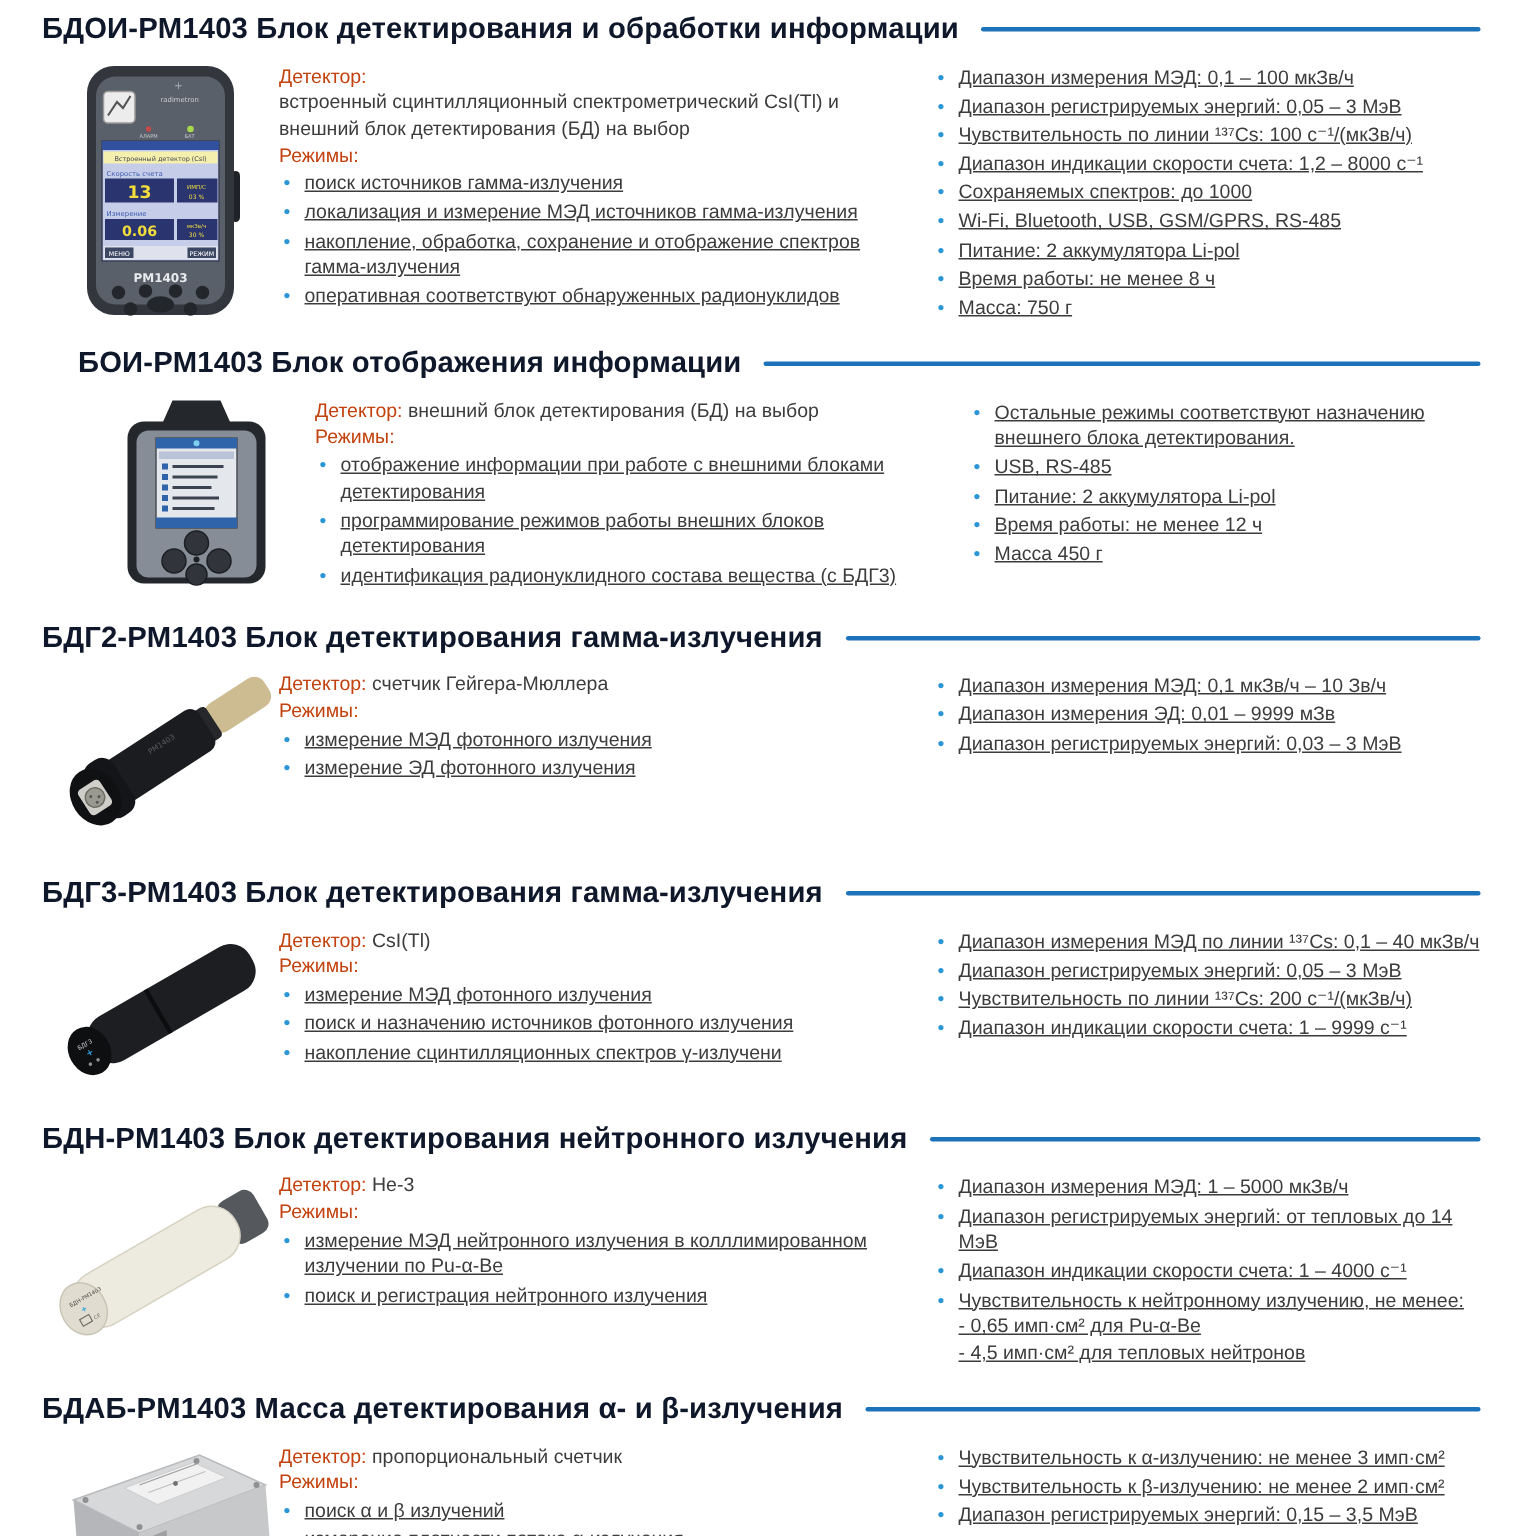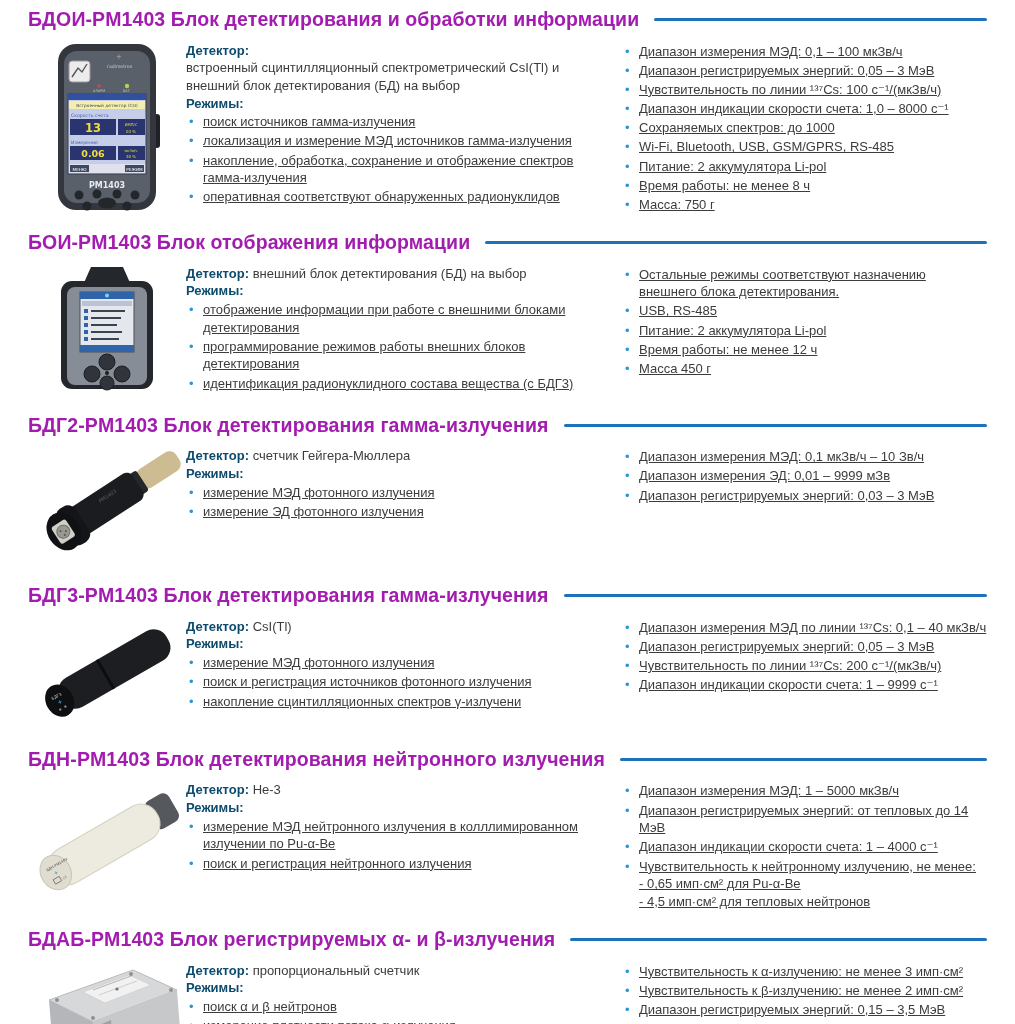--- a/index.html
+++ b/index.html
@@ -5,37 +5,37 @@
   html,body{margin:0;padding:0;background:#ffffff;}
   body{
     width:1015px;height:1024px;box-sizing:border-box;
     padding:6px 28px 0 28px;overflow:hidden;
     font-family:"Liberation Sans","DejaVu Sans",sans-serif;
     color:#3c3c3c;font-size:13px;line-height:1.36;
   }
   .product{margin-bottom:14px;}
   .head{display:flex;align-items:center;gap:15px;margin-bottom:9px;}
   .head h2{
-    margin:0;font-size:19.5px;font-weight:700;color:#a21caf;
+    margin:0;font-size:19.5px;font-weight:700;color:#0f172a;
     letter-spacing:.1px;white-space:nowrap;
   }
   .rule{flex:1;height:3px;background:#1c73ba;border-radius:2px;min-width:40px;}
   .cols{display:flex;align-items:flex-start;}
   .photo-col{width:158px;flex:0 0 158px;display:flex;justify-content:center;align-items:flex-start;}
   .mid-col{width:436px;flex:0 0 436px;box-sizing:border-box;padding-right:30px;}
   .right-col{flex:1;min-width:0;}
   .det{margin:0;}
-  .det b{color:#0c4a6e;font-weight:700;}
+  .det b{color:#c2410c;font-weight:400;}
   .det .stacked{display:block;}
   ul.blist{list-style:none;margin:1px 0 0 0;padding:0;text-decoration:underline;}
   ul.blist li{position:relative;padding-left:17px;margin:0 0 1.5px 0;}
   ul.blist li::before{content:"\2022";position:absolute;left:3px;top:0;color:#2b96d6;}
   ul.specs li{white-space:pre-line;}
   
-  .s3{margin-bottom:20px;} .s4{margin-bottom:16px;} .s2{margin-bottom:18px;}
+  .s3{margin-bottom:20px;} .s4{margin-bottom:16px;} .s2{margin-bottom:18px;margin-left:24px;}
   svg text{font-family:"DejaVu Sans","Liberation Sans",sans-serif;}
 </style>
 </head>
 <body>
 
 <section class="product s1">
   <div class="head">
     <h2>БДОИ-PM1403 Блок детектирования и обработки информации</h2>
     <div class="rule"></div>
   </div>
@@ -92,21 +92,21 @@
         <li>локализация и измерение МЭД источников гамма-излучения</li>
         <li>накопление, обработка, сохранение и отображение спектров гамма-излучения</li>
         <li>оперативная соответствуют обнаруженных радионуклидов</li>
       </ul>
     </div>
     <div class="right-col">
       <ul class="blist specs">
         <li>Диапазон измерения МЭД: 0,1 – 100 мкЗв/ч</li>
         <li>Диапазон регистрируемых энергий: 0,05 – 3 МэВ</li>
         <li>Чувствительность по линии ¹³⁷Cs: 100 с⁻¹/(мкЗв/ч)</li>
-        <li>Диапазон индикации скорости счета: 1,0 – 8000 с⁻¹</li>
+        <li>Диапазон индикации скорости счета: 1,2 – 8000 с⁻¹</li>
         <li>Сохраняемых спектров: до 1000</li>
         <li>Wi-Fi, Bluetooth, USB, GSM/GPRS, RS-485</li>
         <li>Питание: 2 аккумулятора Li-pol</li>
         <li>Время работы: не менее 8 ч</li>
         <li>Масса: 750 г</li>
       </ul>
     </div>
   </div>
 </section>
 
@@ -224,21 +224,21 @@
           <circle cx="10" cy="8" r="1.2" fill="#8b8e92"></circle>
             <circle cx="16" cy="8" r="1.2" fill="#8b8e92"></circle>
         </g>
       </svg>
     </div>
     <div class="mid-col">
       <p class="det"><b>Детектор:</b> <span>CsI(Tl)</span></p>
       <p class="det"><b>Режимы:</b></p>
       <ul class="blist">
         <li>измерение МЭД фотонного излучения</li>
-        <li>поиск и регистрация источников фотонного излучения</li>
+        <li>поиск и назначению источников фотонного излучения</li>
         <li>накопление сцинтилляционных спектров γ-излучени</li>
       </ul>
     </div>
     <div class="right-col">
       <ul class="blist specs">
         <li>Диапазон измерения МЭД по линии ¹³⁷Cs: 0,1 – 40 мкЗв/ч</li>
         <li>Диапазон регистрируемых энергий: 0,05 – 3 МэВ</li>
         <li>Чувствительность по линии ¹³⁷Cs: 200 с⁻¹/(мкЗв/ч)</li>
         <li>Диапазон индикации скорости счета: 1 – 9999 с⁻¹</li>
       </ul>
@@ -281,21 +281,21 @@
         <li>Чувствительность к нейтронному излучению, не менее:
 - 0,65 имп·см² для Pu-α-Be
 - 4,5 имп·см² для тепловых нейтронов</li>
       </ul>
     </div>
   </div>
 </section>
 
 <section class="product s6">
   <div class="head">
-    <h2>БДАБ-PM1403 Блок регистрируемых α- и β-излучения</h2>
+    <h2>БДАБ-PM1403 Масса детектирования α- и β-излучения</h2>
     <div class="rule"></div>
   </div>
   <div class="cols">
     <div class="photo-col">
       <svg width="152" height="122" viewBox="0 0 152 122">
         <polygon points="18,38 102,8 146,28 62,60" fill="#d7d8da" stroke="#b9babc" stroke-width="1"></polygon>
         <polygon points="18,38 62,60 66,112 22,88" fill="#b4b6b9"></polygon>
         <polygon points="62,60 146,28 150,80 66,112" fill="#c6c8ca"></polygon>
         <polygon points="52,30 98,13 120,23 74,41" fill="#f1f1f1" stroke="#c9c9c9" stroke-width="0.6"></polygon>
         <line x1="62" y1="28" x2="100" y2="14" stroke="#9a9a9a" stroke-width="0.7"></line>
@@ -314,21 +314,21 @@
         <circle cx="41" cy="93" r="1.1" fill="#3d3d3d"></circle>
           <circle cx="47" cy="94" r="1.1" fill="#3d3d3d"></circle>
         <circle cx="43" cy="99" r="1.1" fill="#3d3d3d"></circle>
           <circle cx="48" cy="99" r="1.1" fill="#3d3d3d"></circle>
       </svg>
     </div>
     <div class="mid-col">
       <p class="det"><b>Детектор:</b> <span>пропорциональный счетчик</span></p>
       <p class="det"><b>Режимы:</b></p>
       <ul class="blist">
-        <li>поиск α и β нейтронов</li>
+        <li>поиск α и β излучений</li>
         <li>измерение плотности потока α-излучения</li>
 
       </ul>
     </div>
     <div class="right-col">
       <ul class="blist specs">
         <li>Чувствительность к α-излучению: не менее 3 имп·см²</li>
         <li>Чувствительность к β-излучению: не менее 2 имп·см²</li>
         <li>Диапазон регистрируемых энергий: 0,15 – 3,5 МэВ</li>
         <li>Диапазон измерения плотности потока α-излучения:

